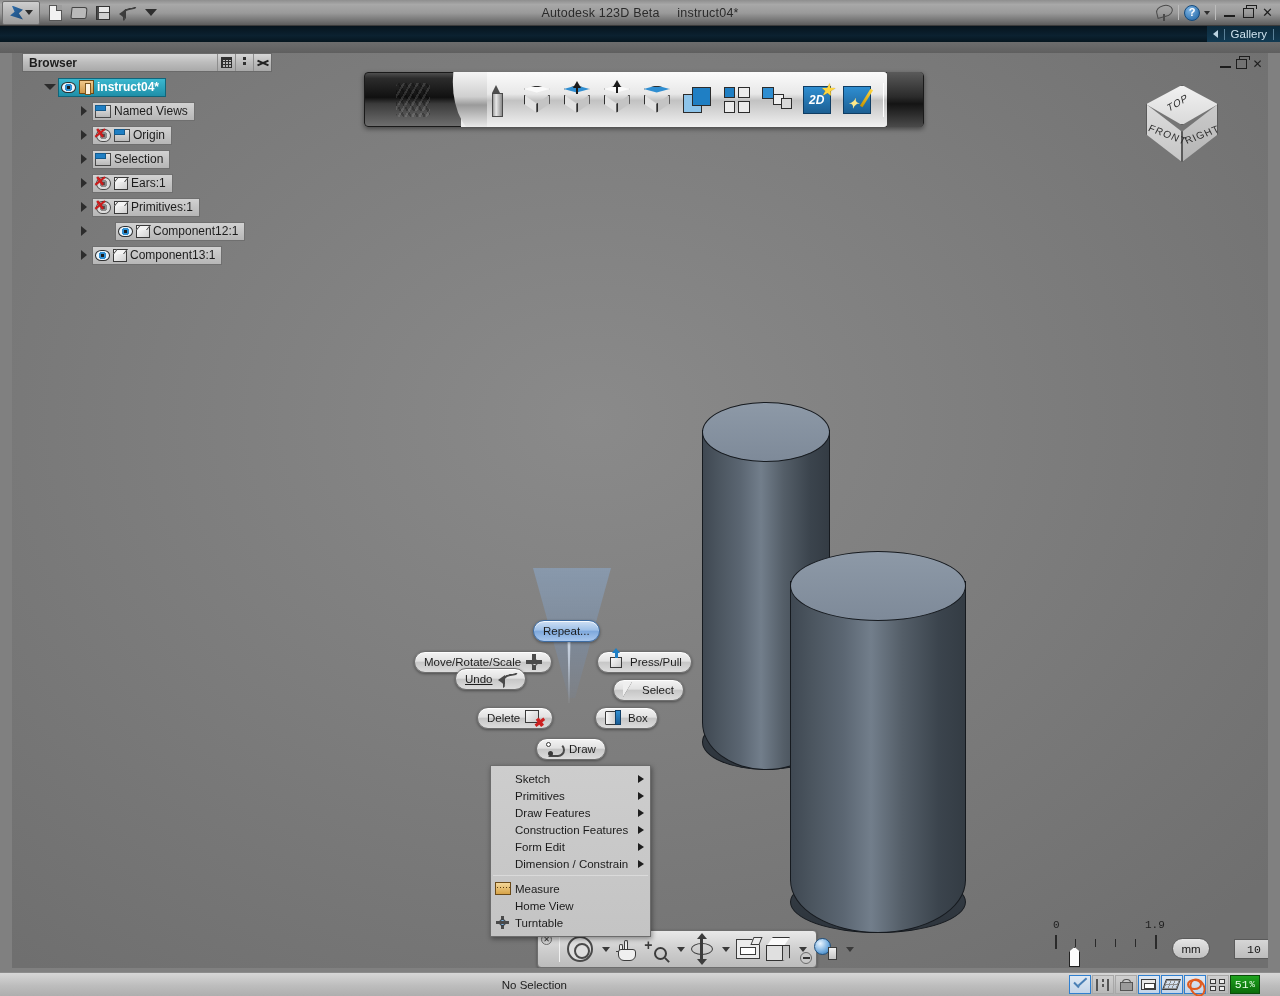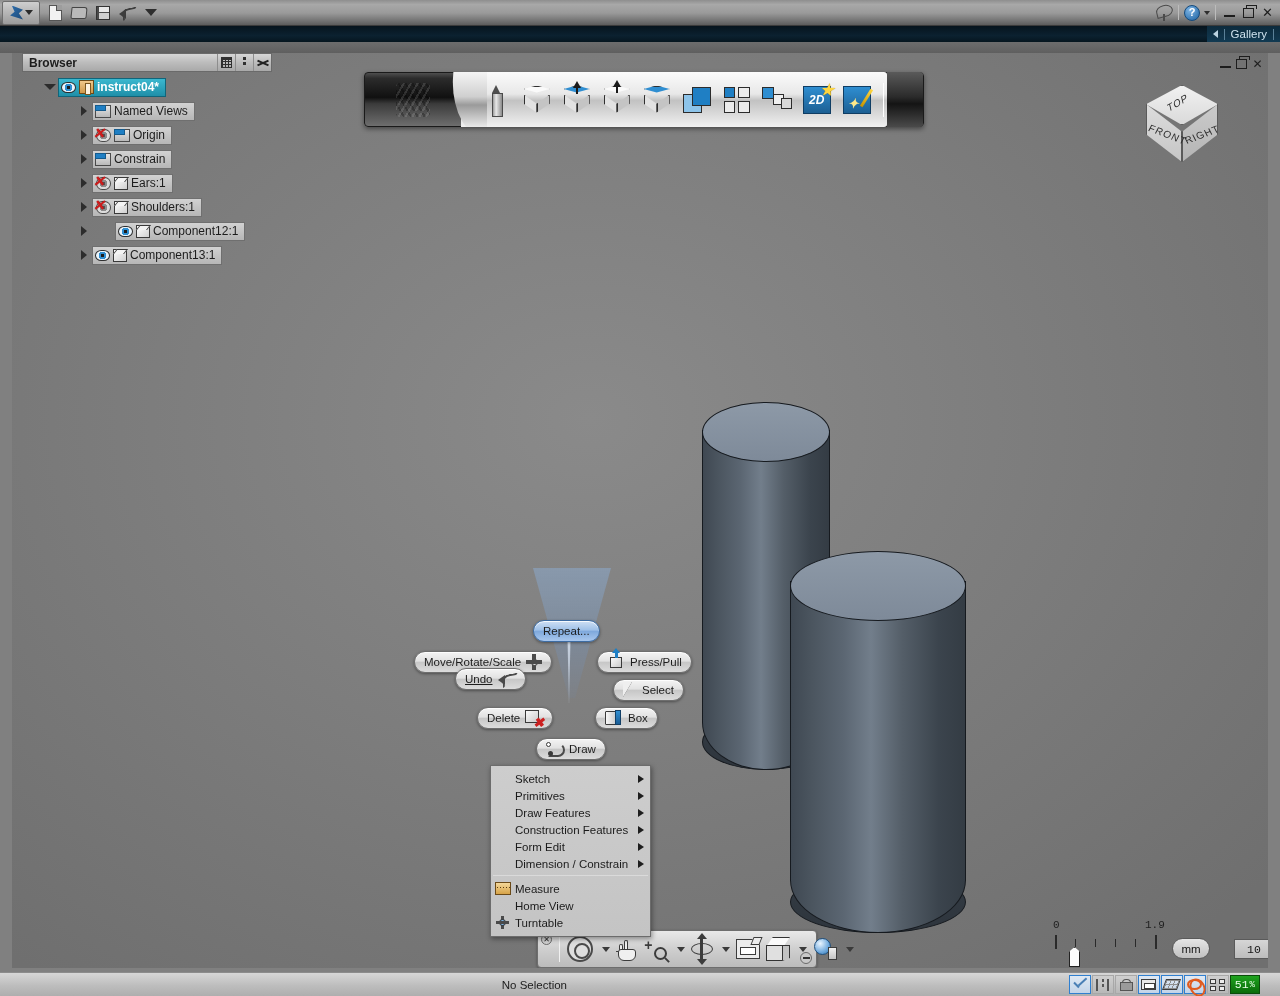--- a/index.html
+++ b/index.html
@@ -524,20 +524,24 @@
           <span class="ic-save"></span>
         </div>
       <div class="qbtn">
           <span class="ic-undo"></span>
         </div>
       <div class="qbtn">
           <span class="ic-dropdown"></span>
         </div>
     </div>
 
+    <div class="titletext">
+      <span>Autodesk 123D Beta</span>
+      <span class="docname">instruct04*</span>
+    </div>
 
     <div class="tright">
       <span class="ic-dish"></span>
       <span class="vsep"></span>
       <span class="ic-help">?</span>
       <span class="smallcaret"></span>
       <span class="vsep"></span>
       <span class="wbtn">
           <i class="wb-min"></i>
         </span>
@@ -631,21 +635,21 @@
             <span class="lbl">Origin</span>
           </span>
         </div>
 
         <div class="trow" style="padding-left:56px;">
           <span class="twist">
               <i class="twist-tri"></i>
             </span>
           <span class="nodebox">
             <i class="ic-folder2"></i>
-            <span class="lbl">Constrain</span>
+            <span class="lbl">Selection</span>
           </span>
         </div>
 
         <div class="trow" style="padding-left:56px;">
           <span class="twist">
               <i class="twist-tri"></i>
             </span>
           <span class="nodebox">
             <i class="ic-eyex"></i>
             <i class="ic-cube"></i>
@@ -653,21 +657,21 @@
           </span>
         </div>
 
         <div class="trow" style="padding-left:56px;">
           <span class="twist">
               <i class="twist-tri"></i>
             </span>
           <span class="nodebox">
             <i class="ic-eyex"></i>
             <i class="ic-cube"></i>
-            <span class="lbl">Shoulders:1</span>
+            <span class="lbl">Primitives:1</span>
           </span>
         </div>
 
         <div class="trow" style="padding-left:56px;gap:23px;">
           <span class="twist">
               <i class="twist-tri"></i>
             </span>
           <span class="nodebox">
             <i class="ic-eye on"></i>
             <i class="ic-cube"></i>

